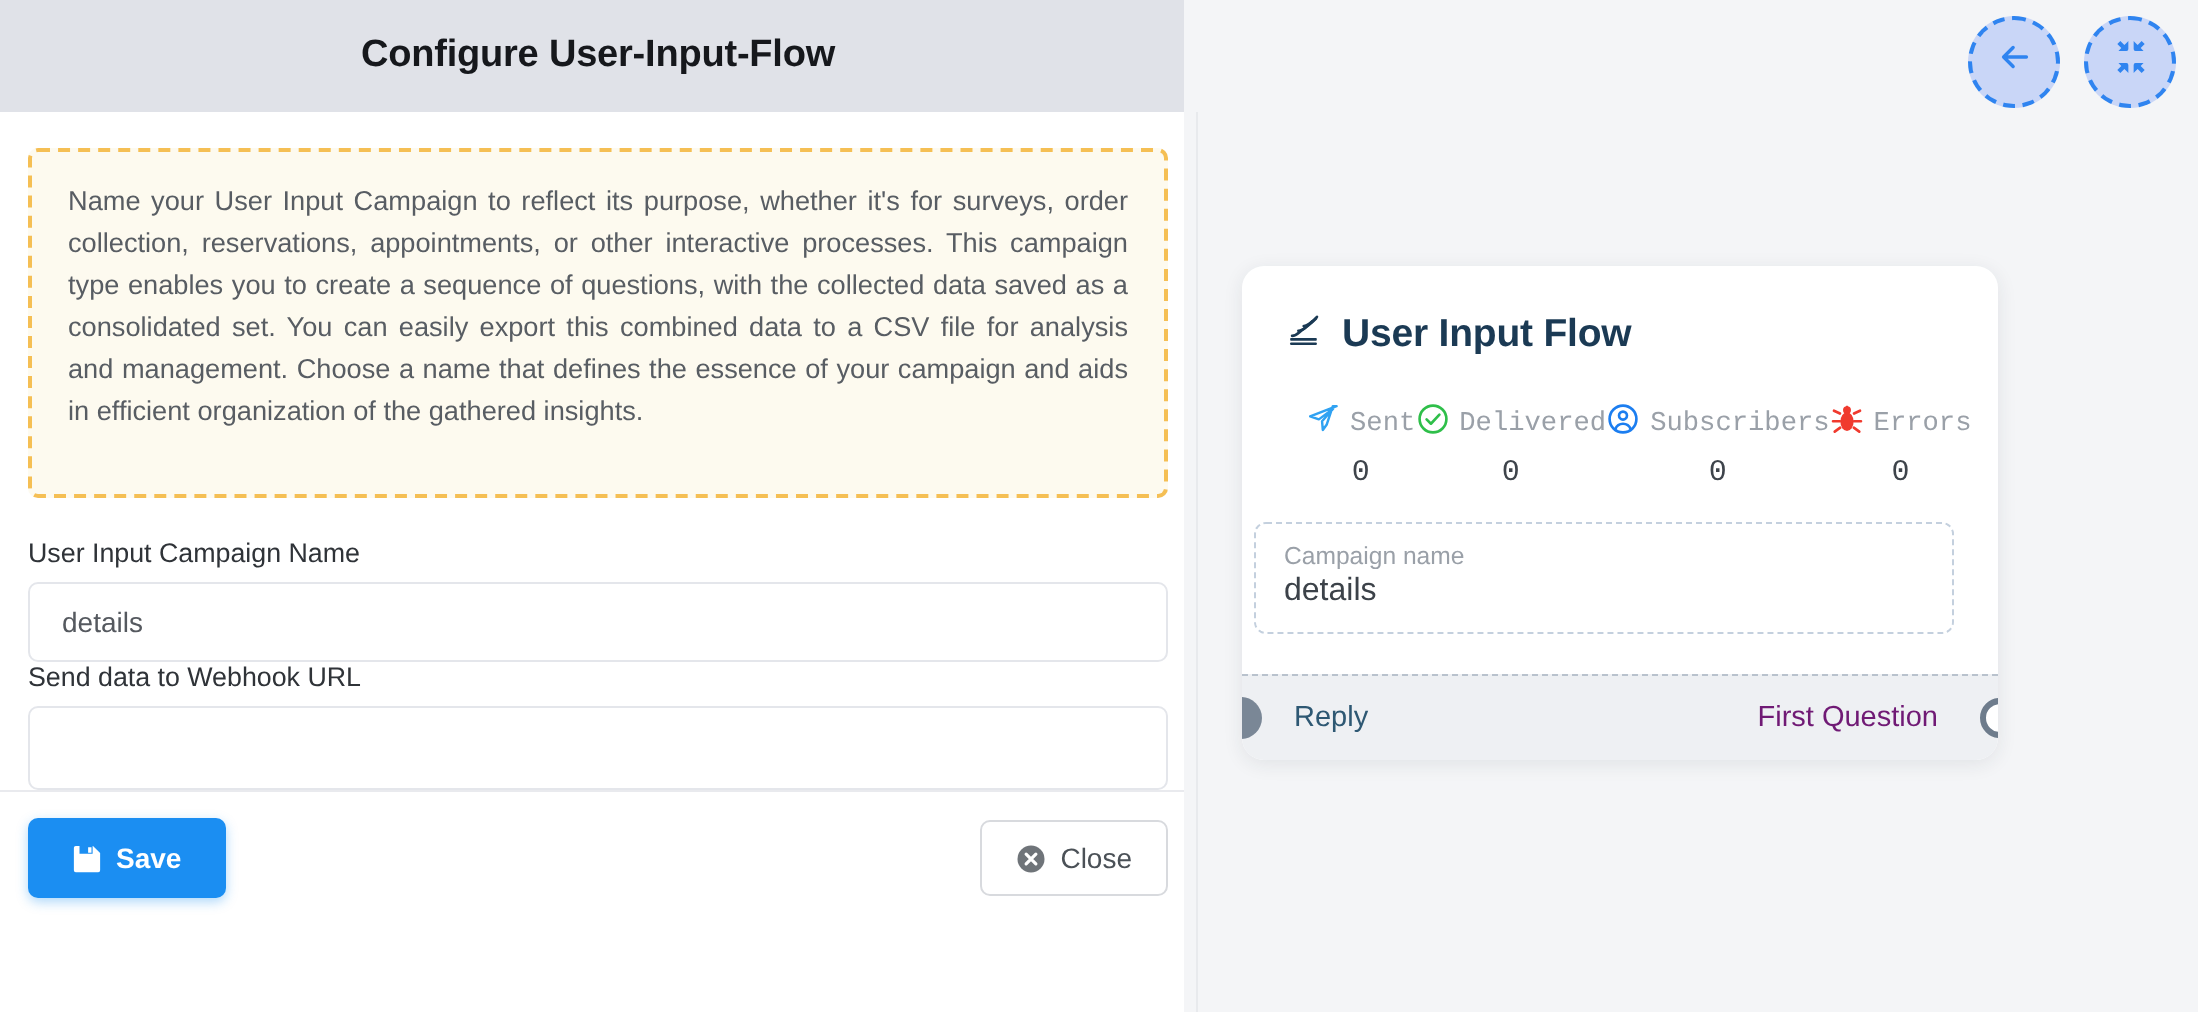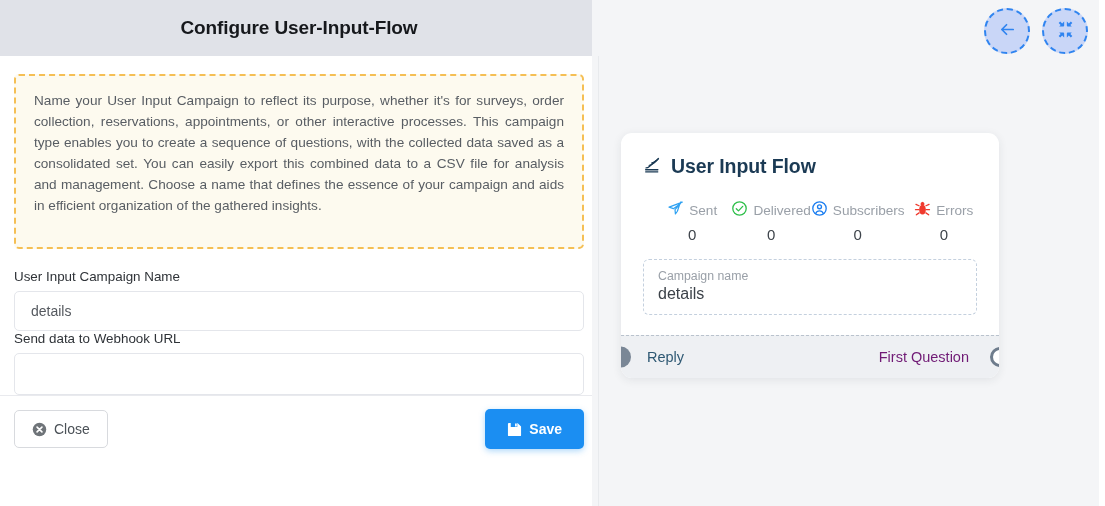--- a/index.html
+++ b/index.html
@@ -137,30 +137,31 @@
     padding: 22px 22px 0 22px;
     display: flex; align-items: center; gap: 9px;
   }
   .node-title {
     font-size: 19.5px; font-weight: bold; color: #1b3a54;
     letter-spacing: -0.1px;
   }
   .node-stats {
     display: flex;
     padding: 22px 16px 16px 32px;
+    font-family: Liberation Mono, monospace;
   }
   .stat {
     flex: 1 1 0;
     display: flex; flex-direction: column; align-items: center; gap: 5px;
   }
   .stat-top { display: flex; align-items: center; gap: 5px; }
   .stat-label { font-size: 13.6px; color: #9aa0a8; }
   .stat-value { font-size: 15px; color: #3e444b; }
   .campaign-box {
-    margin: 0 22px 20px 22px;
+    margin: 0 22px 20px 6px;
     border: 1px dashed #c4d0de;
     border-radius: 6px;
     padding: 9px 14px 11px 14px;
   }
   .campaign-label { font-size: 12.3px; color: #9aa0a8; margin-bottom: 2px; }
   .campaign-value { font-size: 16px; color: #3c4249; }
   .node-footer {
     background: #eef0f3;
     border-top: 1px dashed #b9c2cd;
     padding: 13px 16px;
@@ -208,37 +209,37 @@
       </div>
 
       <div class="field-group webhook">
         <label class="field-label">Send data to Webhook URL</label>
         <input class="field-input" type="text" value="" style="">
       </div>
 
     </div>
 
     <div class="modal-footer">
+      <button class="btn btn-save">
+        <span class="icon-save">
+          <svg viewBox="0 0 16 16" width="15" height="15" fill="#ffffff" aria-hidden="true">
+            <path d="M2 1h9.2L15 4.8V14a1 1 0 0 1-1 1H2a1 1 0 0 1-1-1V2a1 1 0 0 1 1-1zm2 0v4.2h7V1H4zm4.6 0.7h1.8v3H8.6v-3zM4 9h8v5H4V9z"></path>
+          </svg>
+        </span>
+        <span>Save</span>
+      </button>
+
       <button class="btn btn-close">
         <span class="icon-close">
           <svg viewBox="0 0 16 16" width="15" height="15" aria-hidden="true">
             <circle cx="8" cy="8" r="7.2" fill="#6f7479"></circle>
             <path d="M5.4 5.4l5.2 5.2M10.6 5.4l-5.2 5.2" stroke="#ffffff" stroke-width="1.7" stroke-linecap="round"></path>
           </svg>
         </span>
         <span>Close</span>
-      </button>
-
-      <button class="btn btn-save">
-        <span class="icon-save">
-          <svg viewBox="0 0 16 16" width="15" height="15" fill="#ffffff" aria-hidden="true">
-            <path d="M2 1h9.2L15 4.8V14a1 1 0 0 1-1 1H2a1 1 0 0 1-1-1V2a1 1 0 0 1 1-1zm2 0v4.2h7V1H4zm4.6 0.7h1.8v3H8.6v-3zM4 9h8v5H4V9z"></path>
-          </svg>
-        </span>
-        <span>Save</span>
       </button>
     </div>
 
   </div>
 
   <div class="right-panel">
 
     <div class="canvas-controls">
       <div class="ctrl-btn">
         <span>

